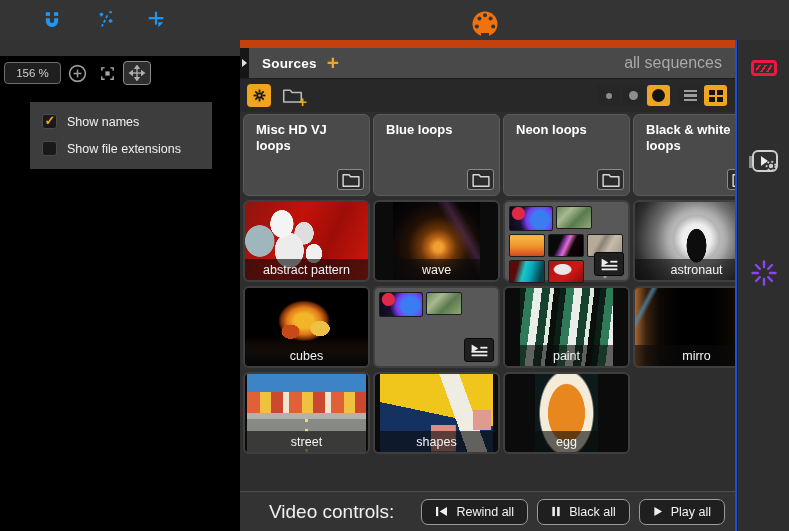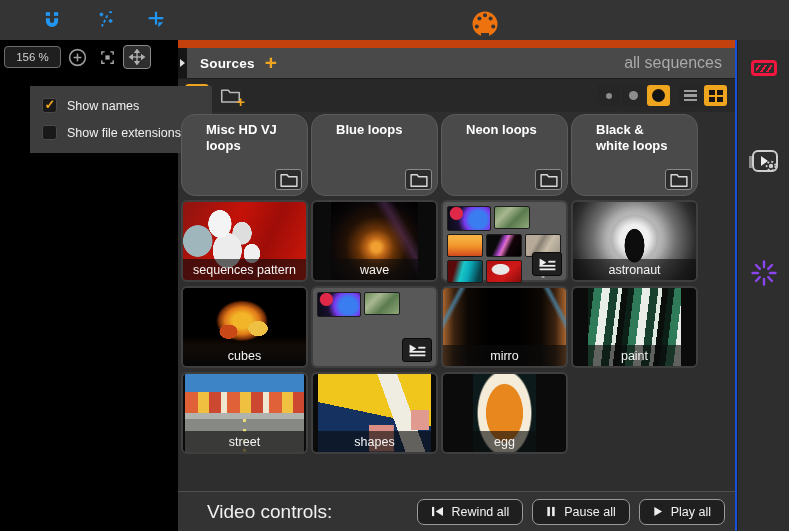--- a/index.html
+++ b/index.html
@@ -12,21 +12,21 @@
   .topbar .tb-icon{position:absolute;top:9px;cursor:pointer;}
   .tb-magnet{left:40px;}
   .tb-wand{left:94px;}
   .tb-cross{left:144px;}
   .tb-midi{left:470px;top:6px;}
 
   
   .mainrow{flex:1;display:flex;min-height:0;}
 
   
-  .leftpanel{width:178px;flex:0 0 auto;background:#000;position:relative;}
+  .leftpanel{width:240px;flex:0 0 auto;background:#000;position:relative;margin-top:16px;}
   .zoomrow{position:absolute;top:5px;left:4px;display:flex;align-items:center;gap:6px;}
   .zoomfield{width:57px;height:22px;background:#1f1f1f;border:1px solid #6d6d6d;border-radius:4px;color:#cfcfcf;font-size:11.5px;display:flex;align-items:center;justify-content:center;}
   .iconbtn{display:flex;align-items:center;justify-content:center;cursor:pointer;}
   .panbtn{width:28px;height:24px;border:1px solid #8a8a8a;border-radius:4px;background:#2e2e2e;}
   .menu{position:absolute;left:30px;top:46px;width:182px;background:#3d3d3d;padding:6px 0 7px;}
   .menurow{display:flex;align-items:center;height:27px;padding-left:12px;gap:10px;cursor:pointer;}
   .cb{width:15px;height:15px;background:#191919;border:1px solid #4a4a4a;border-radius:3px;position:relative;flex:0 0 auto;}
   .cb.checked::after{content:"\2713";position:absolute;left:1.5px;top:-2px;color:#F0A51E;font-size:13px;font-weight:bold;}
   .menulabel{font-size:12.5px;color:#f0f0f0;white-space:nowrap;}
 
@@ -52,21 +52,21 @@
   .segbtn.active .dot{background:#141414;width:13px;height:13px;}
   .viewseg{margin-left:9px;}
   .listlines{display:flex;flex-direction:column;gap:2px;}
   .listlines i{display:block;width:13px;height:2.5px;background:#9c9c9c;}
   .gridsquares{display:grid;grid-template-columns:6px 6px;gap:2px;}
   .gridsquares i{display:block;width:6px;height:5px;background:#141414;}
 
   
   .gridwrap{flex:1;overflow:hidden;background:#2e2e2e;padding:2px 3px 0 3px;}
   .grid{display:grid;grid-template-columns:repeat(4,127px);grid-auto-rows:82px;gap:4px 3px;}
-  .foldercard{background:#4a4a4a;border:1px solid #5b5b5b;border-radius:14px;padding:7px 24px;position:relative;cursor:pointer;}
+  .foldercard{background:#4a4a4a;border:1px solid #5b5b5b;border-radius:6px;padding:7px 12px;position:relative;cursor:pointer;}
   .folderlabel{font-size:13px;font-weight:bold;color:#fff;line-height:1.25;}
   .folderbox{position:absolute;right:5px;bottom:5px;width:27px;height:21px;background:#2c2c2c;border:1px solid #8a8a8a;border-radius:3px;display:flex;align-items:center;justify-content:center;}
   .cell{position:relative;background:#0b0b0b;border:2px solid #3f3f3f;border-radius:6px;overflow:hidden;display:flex;justify-content:center;cursor:pointer;}
   .thumb{height:100%;}
   .cliplabel{position:absolute;left:0;right:0;bottom:0;height:21px;background:rgba(12,12,12,.62);display:flex;align-items:center;justify-content:center;font-size:12.5px;color:#f4f4f4;white-space:nowrap;}
   .groupcell{position:relative;background:#585858;border:2px solid #3f3f3f;border-radius:6px;padding:4px;display:flex;flex-wrap:wrap;gap:3px;align-content:flex-start;cursor:pointer;}
   .mini{width:36px;height:23px;border-radius:2px;border:1px solid #1c1c1c;flex:0 0 auto;cursor:pointer;}
   .mini.wide{width:44px;height:25px;}
   .addclip{width:36px;height:23px;display:flex;align-items:center;justify-content:center;color:#9f9f9f;font-size:24px;font-weight:bold;line-height:0;cursor:pointer;}
   .queuebtn{position:absolute;right:4px;bottom:4px;width:30px;height:24px;background:#1f1f1f;border:1px solid #0a0a0a;border-radius:3px;display:flex;align-items:center;justify-content:center;cursor:pointer;}
@@ -318,21 +318,21 @@
           <div class="foldercard">
             <div class="folderlabel">Black &amp; white loops</div>
             <span class="folderbox">
               <svg width="20" height="15" viewBox="0 0 24 19">
                 <path d="M2 3.5 h7.5 l2 2.5 H22 v12 H2 z" fill="none" stroke="#d9d9d9" stroke-width="1.8" stroke-linejoin="round"></path>
               </svg>
             </span>
           </div>
           <div class="cell">
             <div class="thumb th-abstract"></div>
-            <div class="cliplabel">sequences pattern</div>
+            <div class="cliplabel">abstract pattern</div>
           </div>
           <div class="cell">
             <div class="thumb th-wave"></div>
             <div class="cliplabel">wave</div>
           </div>
           <div class="groupcell">
             <span class="mini m-logo wide"></span>
             <span class="mini m-green"></span>
             <span class="mini m-orange"></span>
             <span class="mini m-purple"></span>
@@ -363,26 +363,26 @@
             <span class="queuebtn">
               <svg width="19" height="15" viewBox="0 0 24 19">
                 <polygon points="2,2 10.5,7 2,12" fill="#ececec"></polygon>
                 <rect x="13" y="4.8" width="9" height="2.3" fill="#ececec"></rect>
                 <rect x="2" y="14.5" width="20" height="2.3" fill="#ececec"></rect>
                 <rect x="2" y="10" width="20" height="2.3" fill="#ececec" transform="translate(0 0)"></rect>
               </svg>
             </span>
           </div>
           <div class="cell">
+            <div class="thumb th-paint"></div>
+            <div class="cliplabel">paint</div>
+          </div>
+          <div class="cell">
             <div class="thumb th-mirro"></div>
             <div class="cliplabel">mirro</div>
-          </div>
-          <div class="cell">
-            <div class="thumb th-paint"></div>
-            <div class="cliplabel">paint</div>
           </div>
           <div class="cell">
             <div class="thumb th-street"></div>
             <div class="cliplabel">street</div>
           </div>
           <div class="cell">
             <div class="thumb th-shapes"></div>
             <div class="cliplabel">shapes</div>
           </div>
           <div class="cell">
@@ -400,21 +400,21 @@
             <rect x="1" y="1" width="2.4" height="10" fill="#eee"></rect>
               <polygon points="13,1 5,6 13,11" fill="#eee"></polygon>
           </svg>
           <span>Rewind all</span>
         </button>
         <button class="vcbtn">
           <svg width="10" height="11" viewBox="0 0 10 12">
             <rect x="1" y="1" width="2.8" height="10" fill="#eee"></rect>
               <rect x="6.2" y="1" width="2.8" height="10" fill="#eee"></rect>
           </svg>
-          <span>Pause all</span>
+          <span>Black all</span>
         </button>
         <button class="vcbtn">
           <svg width="10" height="11" viewBox="0 0 10 12">
             <polygon points="1,1 9.5,6 1,11" fill="#eee"></polygon>
           </svg>
           <span>Play all</span>
         </button>
       </span>
     </div>
   </div>

